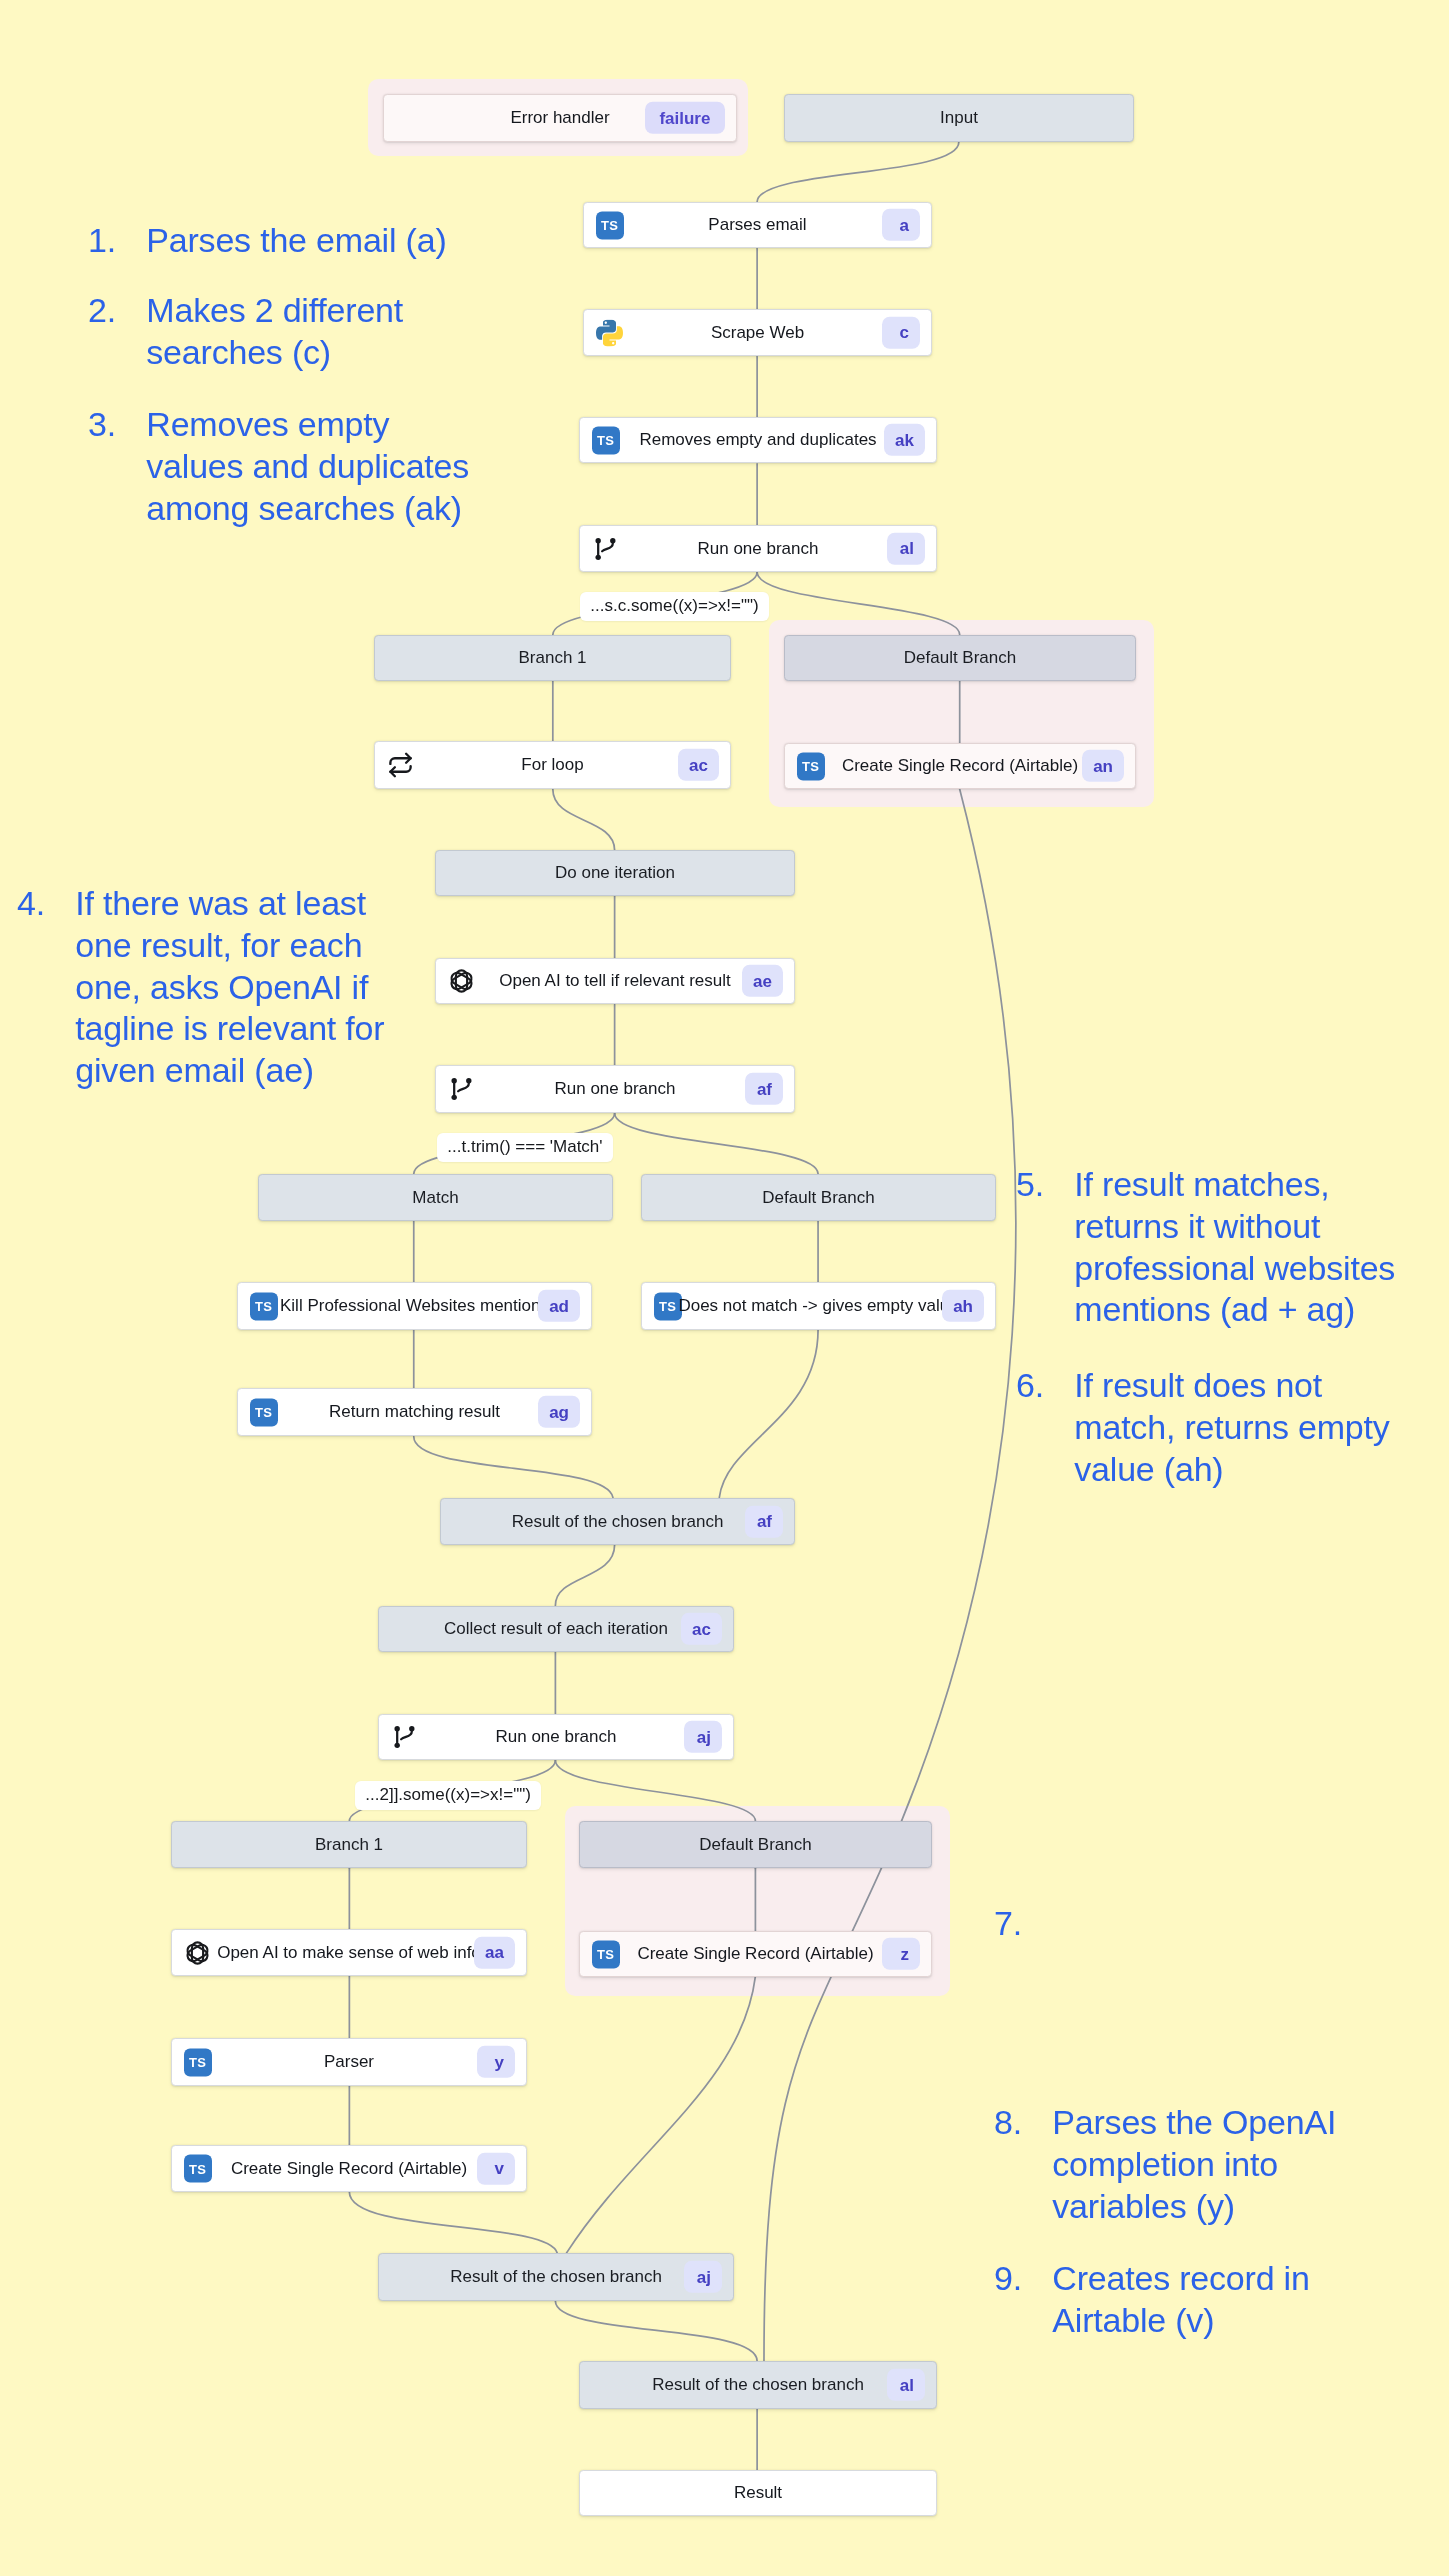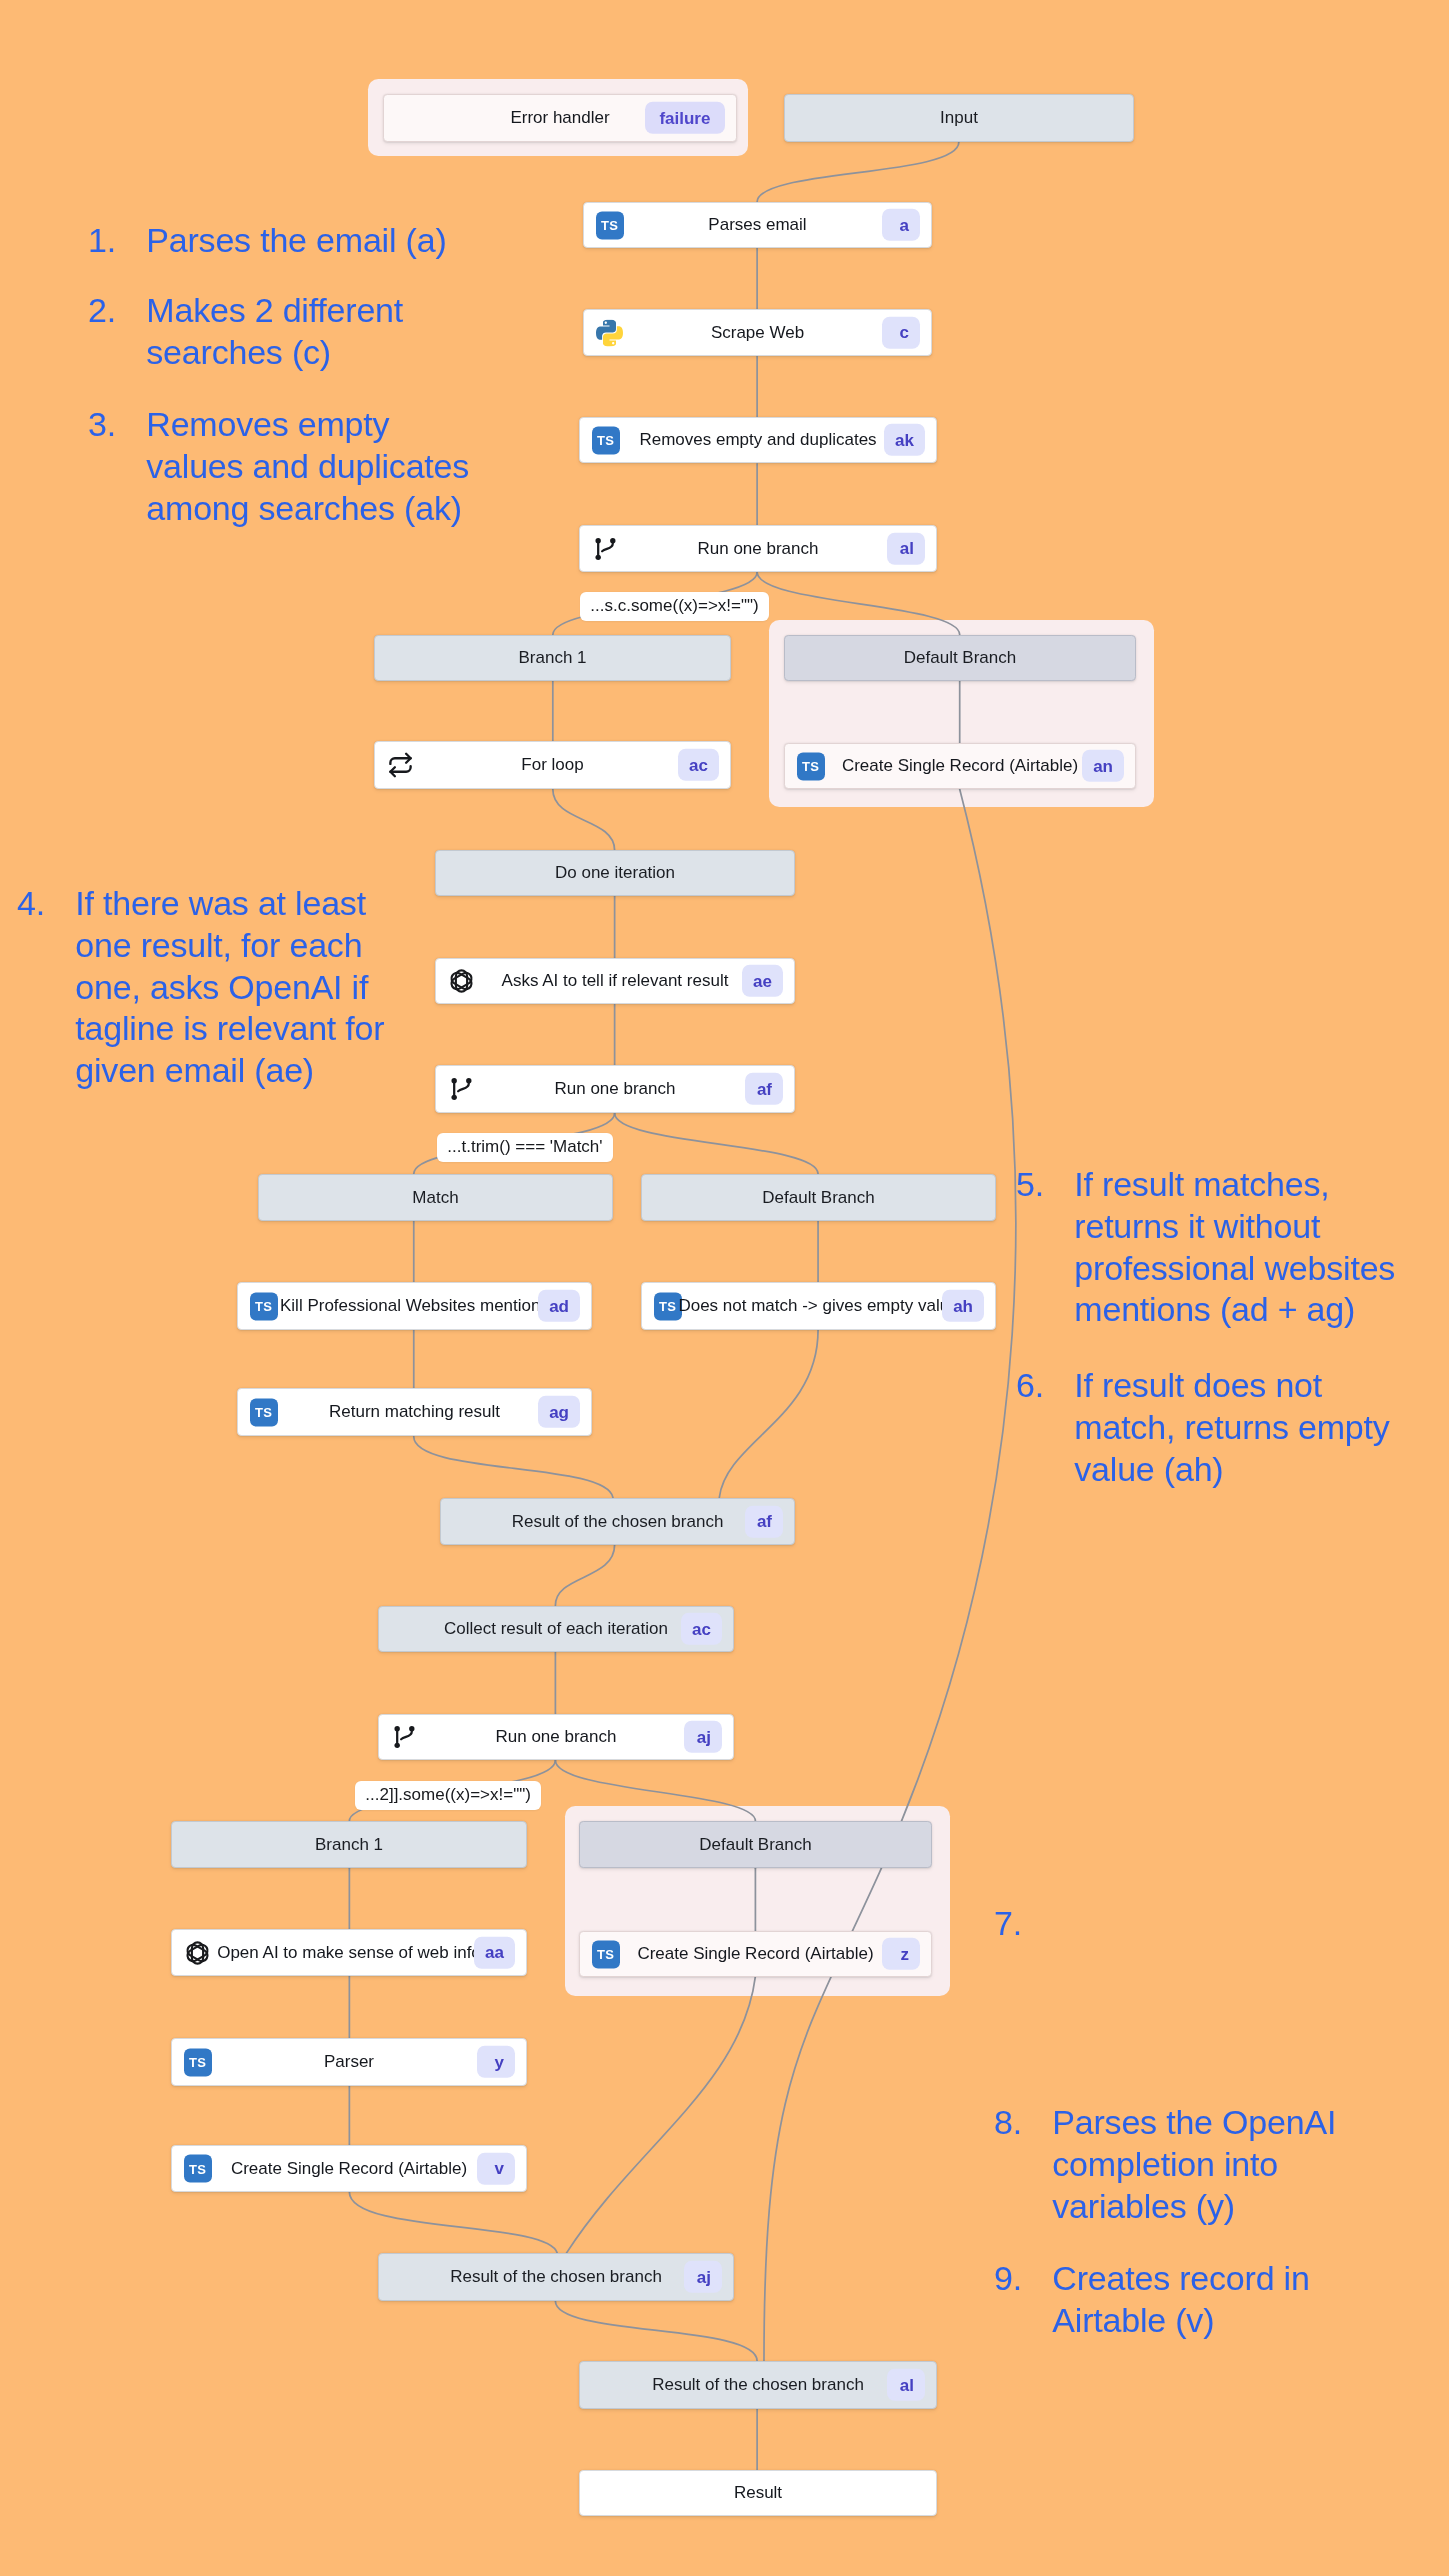--- a/index.html
+++ b/index.html
@@ -1,17 +1,17 @@
 <!DOCTYPE html>
 <html style="font-size:13.7px"><head>
 <meta charset="utf-8">
 <style>
   html,body{margin:0;padding:0;}
   body{font-family:"Liberation Sans","DejaVu Sans",sans-serif;}
-  #canvas{position:relative;width:1449px;height:2576px;background:#fdba74;overflow:hidden;}
+  #canvas{position:relative;width:1449px;height:2576px;background:#fef9c3;overflow:hidden;}
 
   .zone{position:absolute;z-index:1;background:#f9edee;border-radius:10.3px;}
 
   .edges{position:absolute;left:0;top:0;z-index:2;}
   .edges path{fill:none;stroke:#8d929c;stroke-width:2;stroke-linecap:round;}
 
   .node{position:absolute;z-index:3;display:flex;align-items:center;border-radius:4.3px;
         box-shadow:0 0.9px 1.7px rgba(23,26,31,.10),0 1.7px 4.3px rgba(23,26,31,.06);box-sizing:border-box;}
   .node-white{background:#ffffff;border:0.9px solid #d7dade;}
   .node-rose{background:#fdf8f8;border-color:#e2d4d4;}
@@ -160,21 +160,21 @@
     <div class="node node-white" style="left: 435px; top: 958px; width: 360px; height: 46px;">
       <span class="icon">
         <svg viewBox="0 0 24 24">
           <g fill="none" stroke="#191a1d" stroke-width="1.9">
             <rect x="7" y="2.5" width="10" height="19" rx="5"></rect>
             <rect x="7" y="2.5" width="10" height="19" rx="5" transform="rotate(60 12 12)"></rect>
             <rect x="7" y="2.5" width="10" height="19" rx="5" transform="rotate(120 12 12)"></rect>
           </g>
         </svg>
       </span>
-      <span class="nlabel">Asks AI to tell if relevant result</span>
+      <span class="nlabel">Open AI to tell if relevant result</span>
       <span class="badge">ae</span>
     </div>
     <div class="node node-white" style="left: 435px; top: 1065px; width: 360px; height: 48px;">
       <span class="icon">
         <svg viewBox="0 0 24 24">
           <g fill="#17191d">
             <circle cx="5.5" cy="4.6" r="2.4"></circle>
             <circle cx="5.5" cy="19.4" r="2.4"></circle>
             <circle cx="18.5" cy="4.6" r="2.4"></circle>
           </g>

